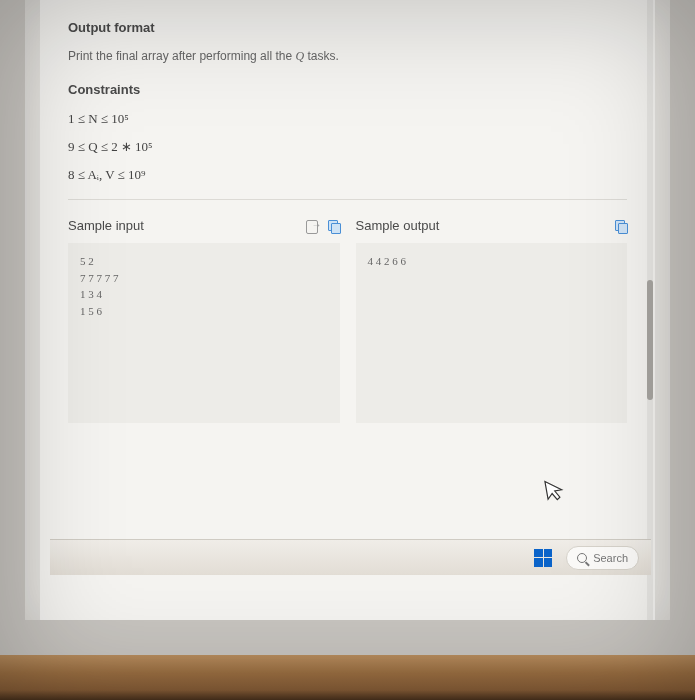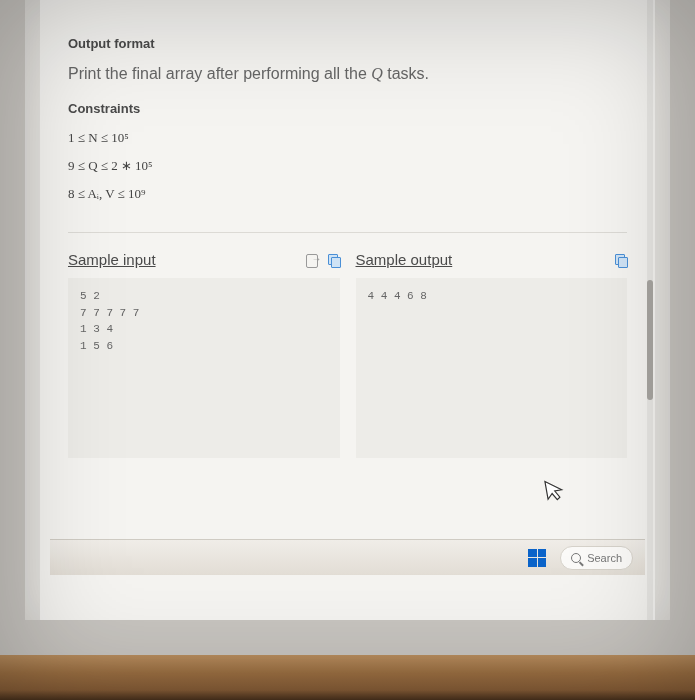--- a/index.html
+++ b/index.html
@@ -14,42 +14,42 @@
     .screen {
       background: #e8e6e2;
       margin: 0 25px;
       min-height: 620px;
       position: relative;
       box-shadow: inset 0 0 40px rgba(0,0,0,0.08);
     }
     .content {
       background: #f5f4f1;
       margin: 0 15px;
-      padding: 36px 28px;
+      padding: 20px 28px;
       min-height: 620px;
       position: relative;
     }
     .section-title {
       font-size: 13px;
       font-weight: 600;
       color: #4a4a4a;
       margin-bottom: 14px;
     }
     .section-title:first-child { margin-top: 0; }
     .description {
-      font-size: 16px;
+      font-size: 12px;
       color: #666;
       margin-bottom: 18px;
     }
     .description .math-var {
       font-style: italic;
       font-family: "Times New Roman", serif;
     }
     .constraint-list {
-      margin-bottom: 30px;
+      margin-bottom: 16px;
     }
     .constraint {
       font-family: "Times New Roman", serif;
       font-size: 13px;
       color: #444;
       margin-bottom: 12px;
     }
     .divider {
       border: none;
       border-top: 1px solid #dcdad5;
@@ -63,24 +63,23 @@
     .sample-col {
       flex: 1;
     }
     .sample-header {
       display: flex;
       align-items: center;
       justify-content: space-between;
       margin-bottom: 10px;
     }
     .sample-title {
-      font-size: 15px;
+      font-size: 13px;
       font-weight: 500;
       color: #4a4a4a;
-      text-decoration: underline;
     }
     .header-icons {
       display: flex;
       gap: 8px;
       align-items: center;
     }
     .icon-out {
       display: inline-block;
       width: 14px;
       height: 12px;
@@ -124,21 +123,21 @@
       left: 3px; top: 3px;
       width: 8px; height: 9px;
       border: 1px solid #4a8fd6;
       background: #cfe3f5;
       border-radius: 1px;
     }
     .sample-box {
       background: #edece8;
       padding: 10px 12px;
       min-height: 180px;
-      font-family: Liberation Mono, monospace;
+      font-family: Liberation Serif, serif;
       font-size: 11px;
       color: #666;
       white-space: pre;
       line-height: 1.5;
     }
     .cursor {
       position: absolute;
       right: 90px;
       top: 478px;
       font-size: 20px;
@@ -158,21 +157,21 @@
       top: 280px;
       width: 6px;
       height: 120px;
       background: #a8a6a1;
       border-radius: 3px;
     }
     .taskbar {
       position: absolute;
       bottom: 45px;
       left: 25px;
-      right: 25px;
+      right: 19px;
       height: 36px;
       background: linear-gradient(180deg, #f0ede8, #e2ddd5);
       border-top: 1px solid #cfcbc3;
       display: flex;
       align-items: center;
       justify-content: flex-end;
       padding: 0 12px;
       gap: 14px;
     }
     .win-icon {
@@ -268,21 +267,21 @@
 1 3 4
 1 5 6</div>
       </div>
       <div class="sample-col">
         <div class="sample-header">
           <span class="sample-title">Sample output</span>
           <span class="header-icons">
             <span class="icon-copy"></span>
           </span>
         </div>
-        <div class="sample-box">4 4 4 6 8</div>
+        <div class="sample-box">4 4 2 6 6</div>
       </div>
     </div>
 
 
     <div class="scrollbar">
       <div class="scroll-thumb"></div>
     </div>
 
     <div class="cursor">
       <svg width="20" height="24" viewBox="0 0 20 24">

